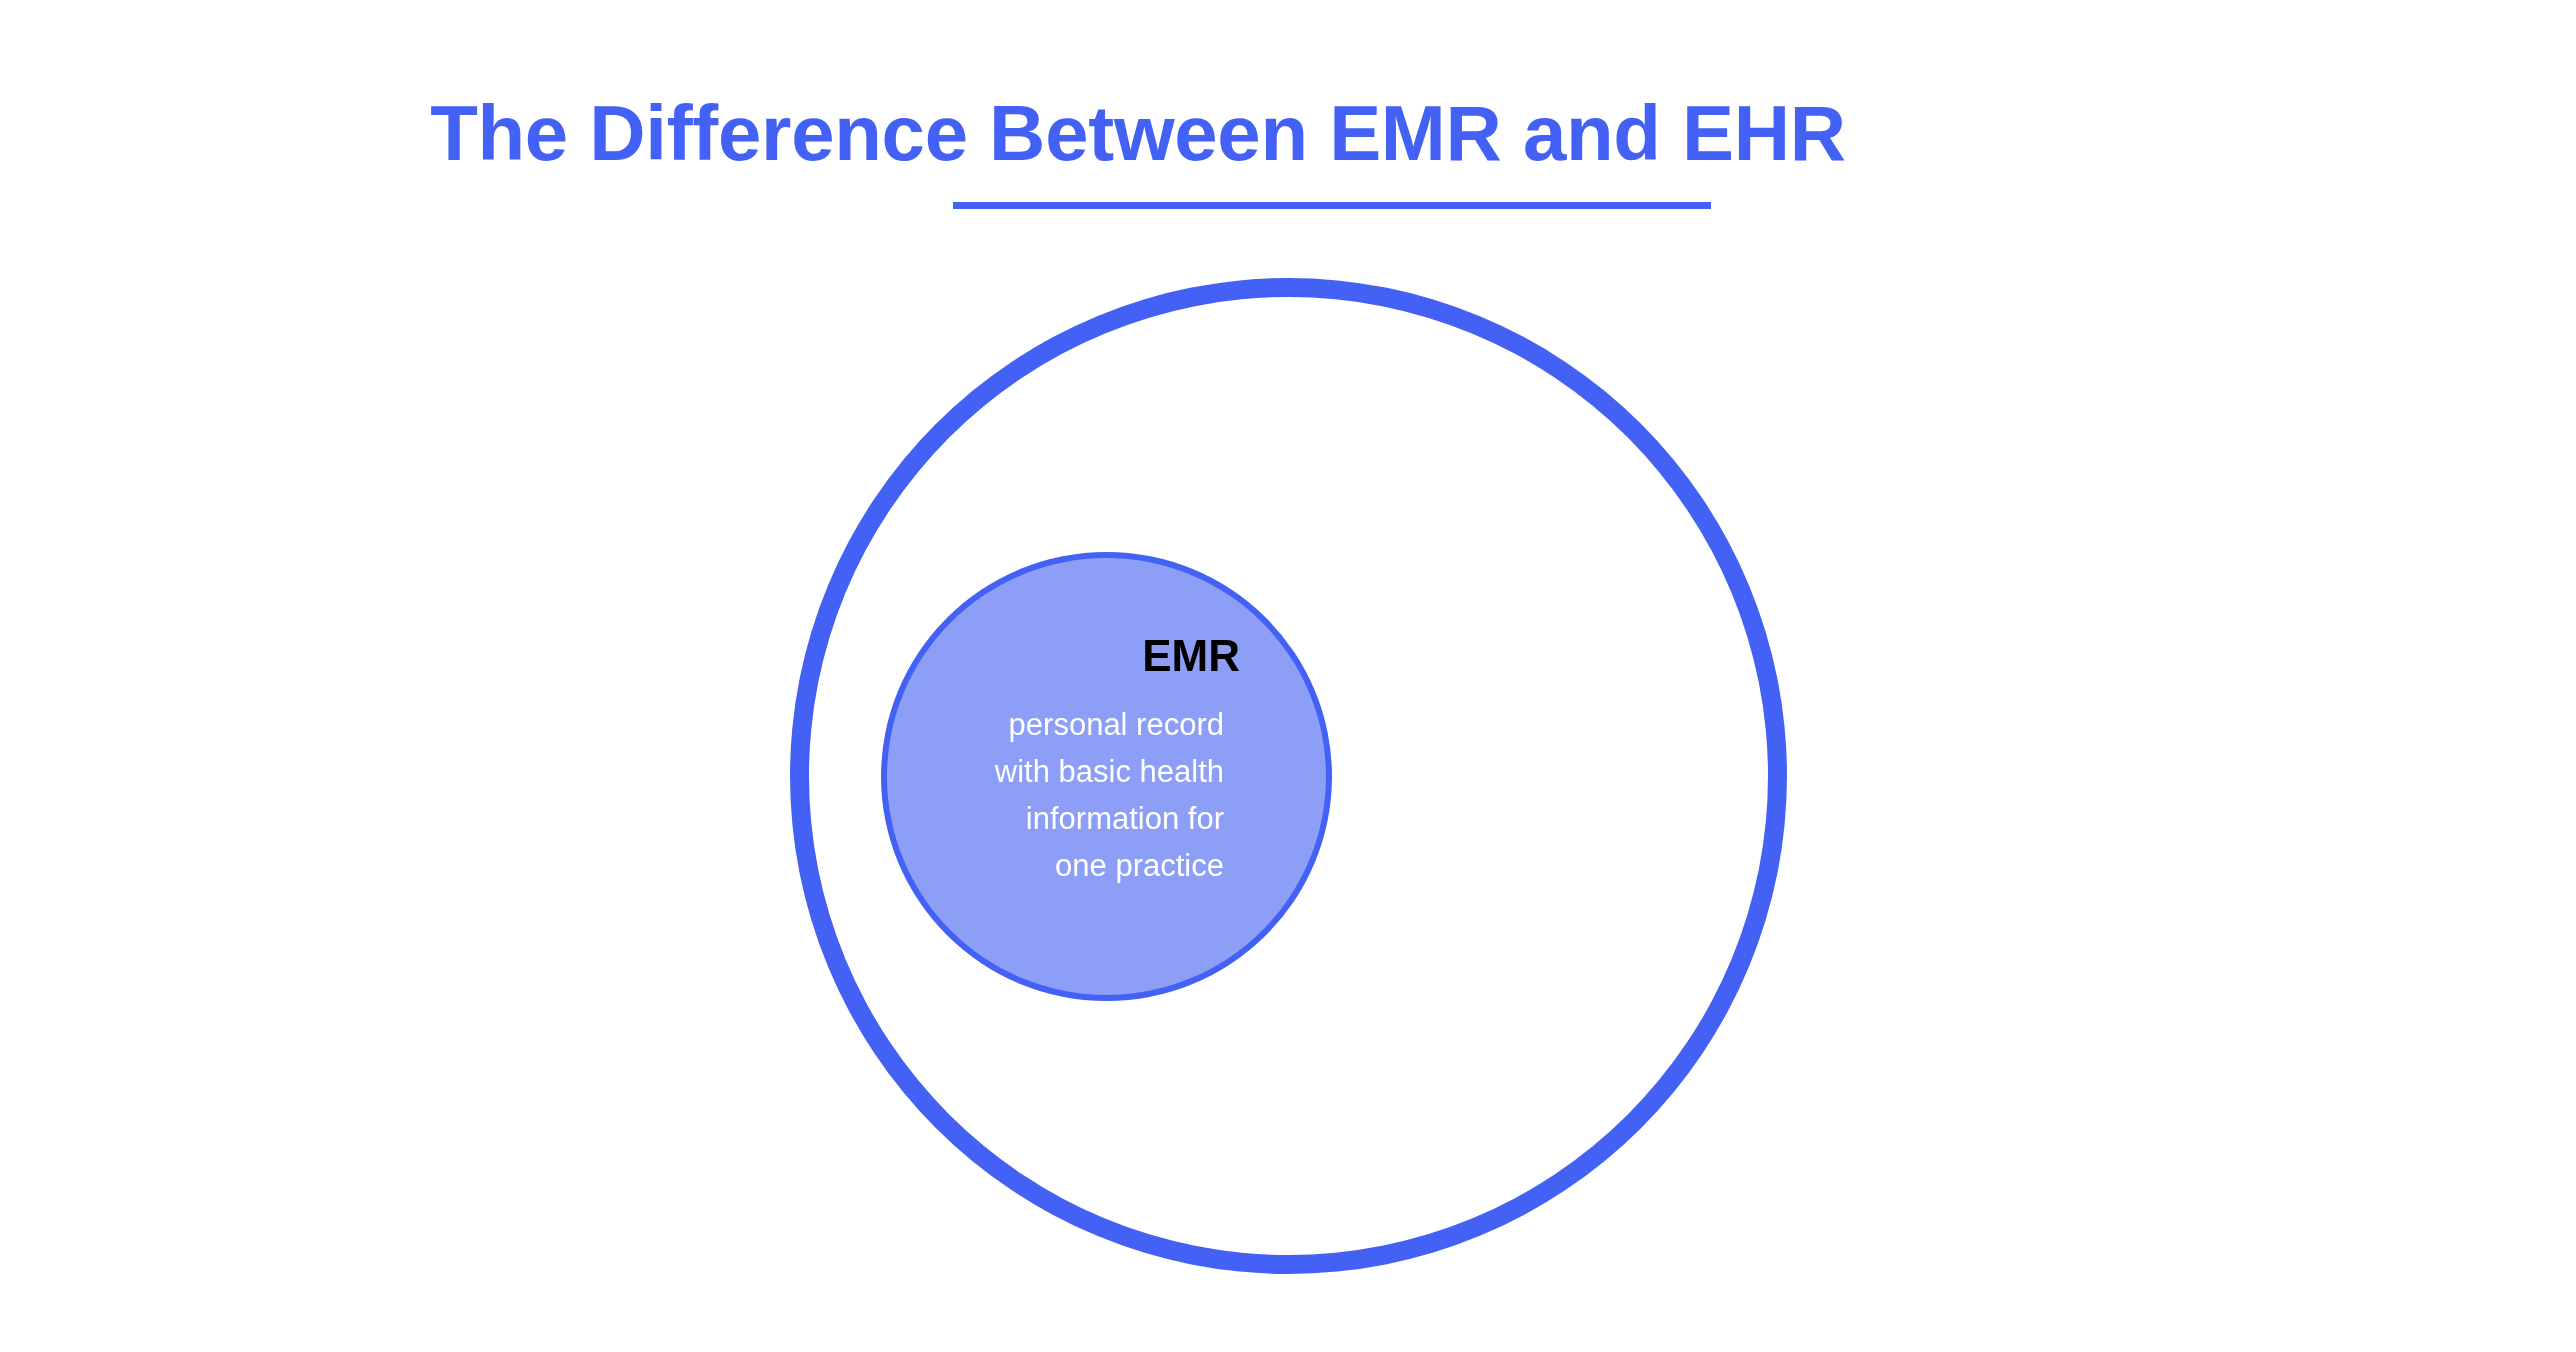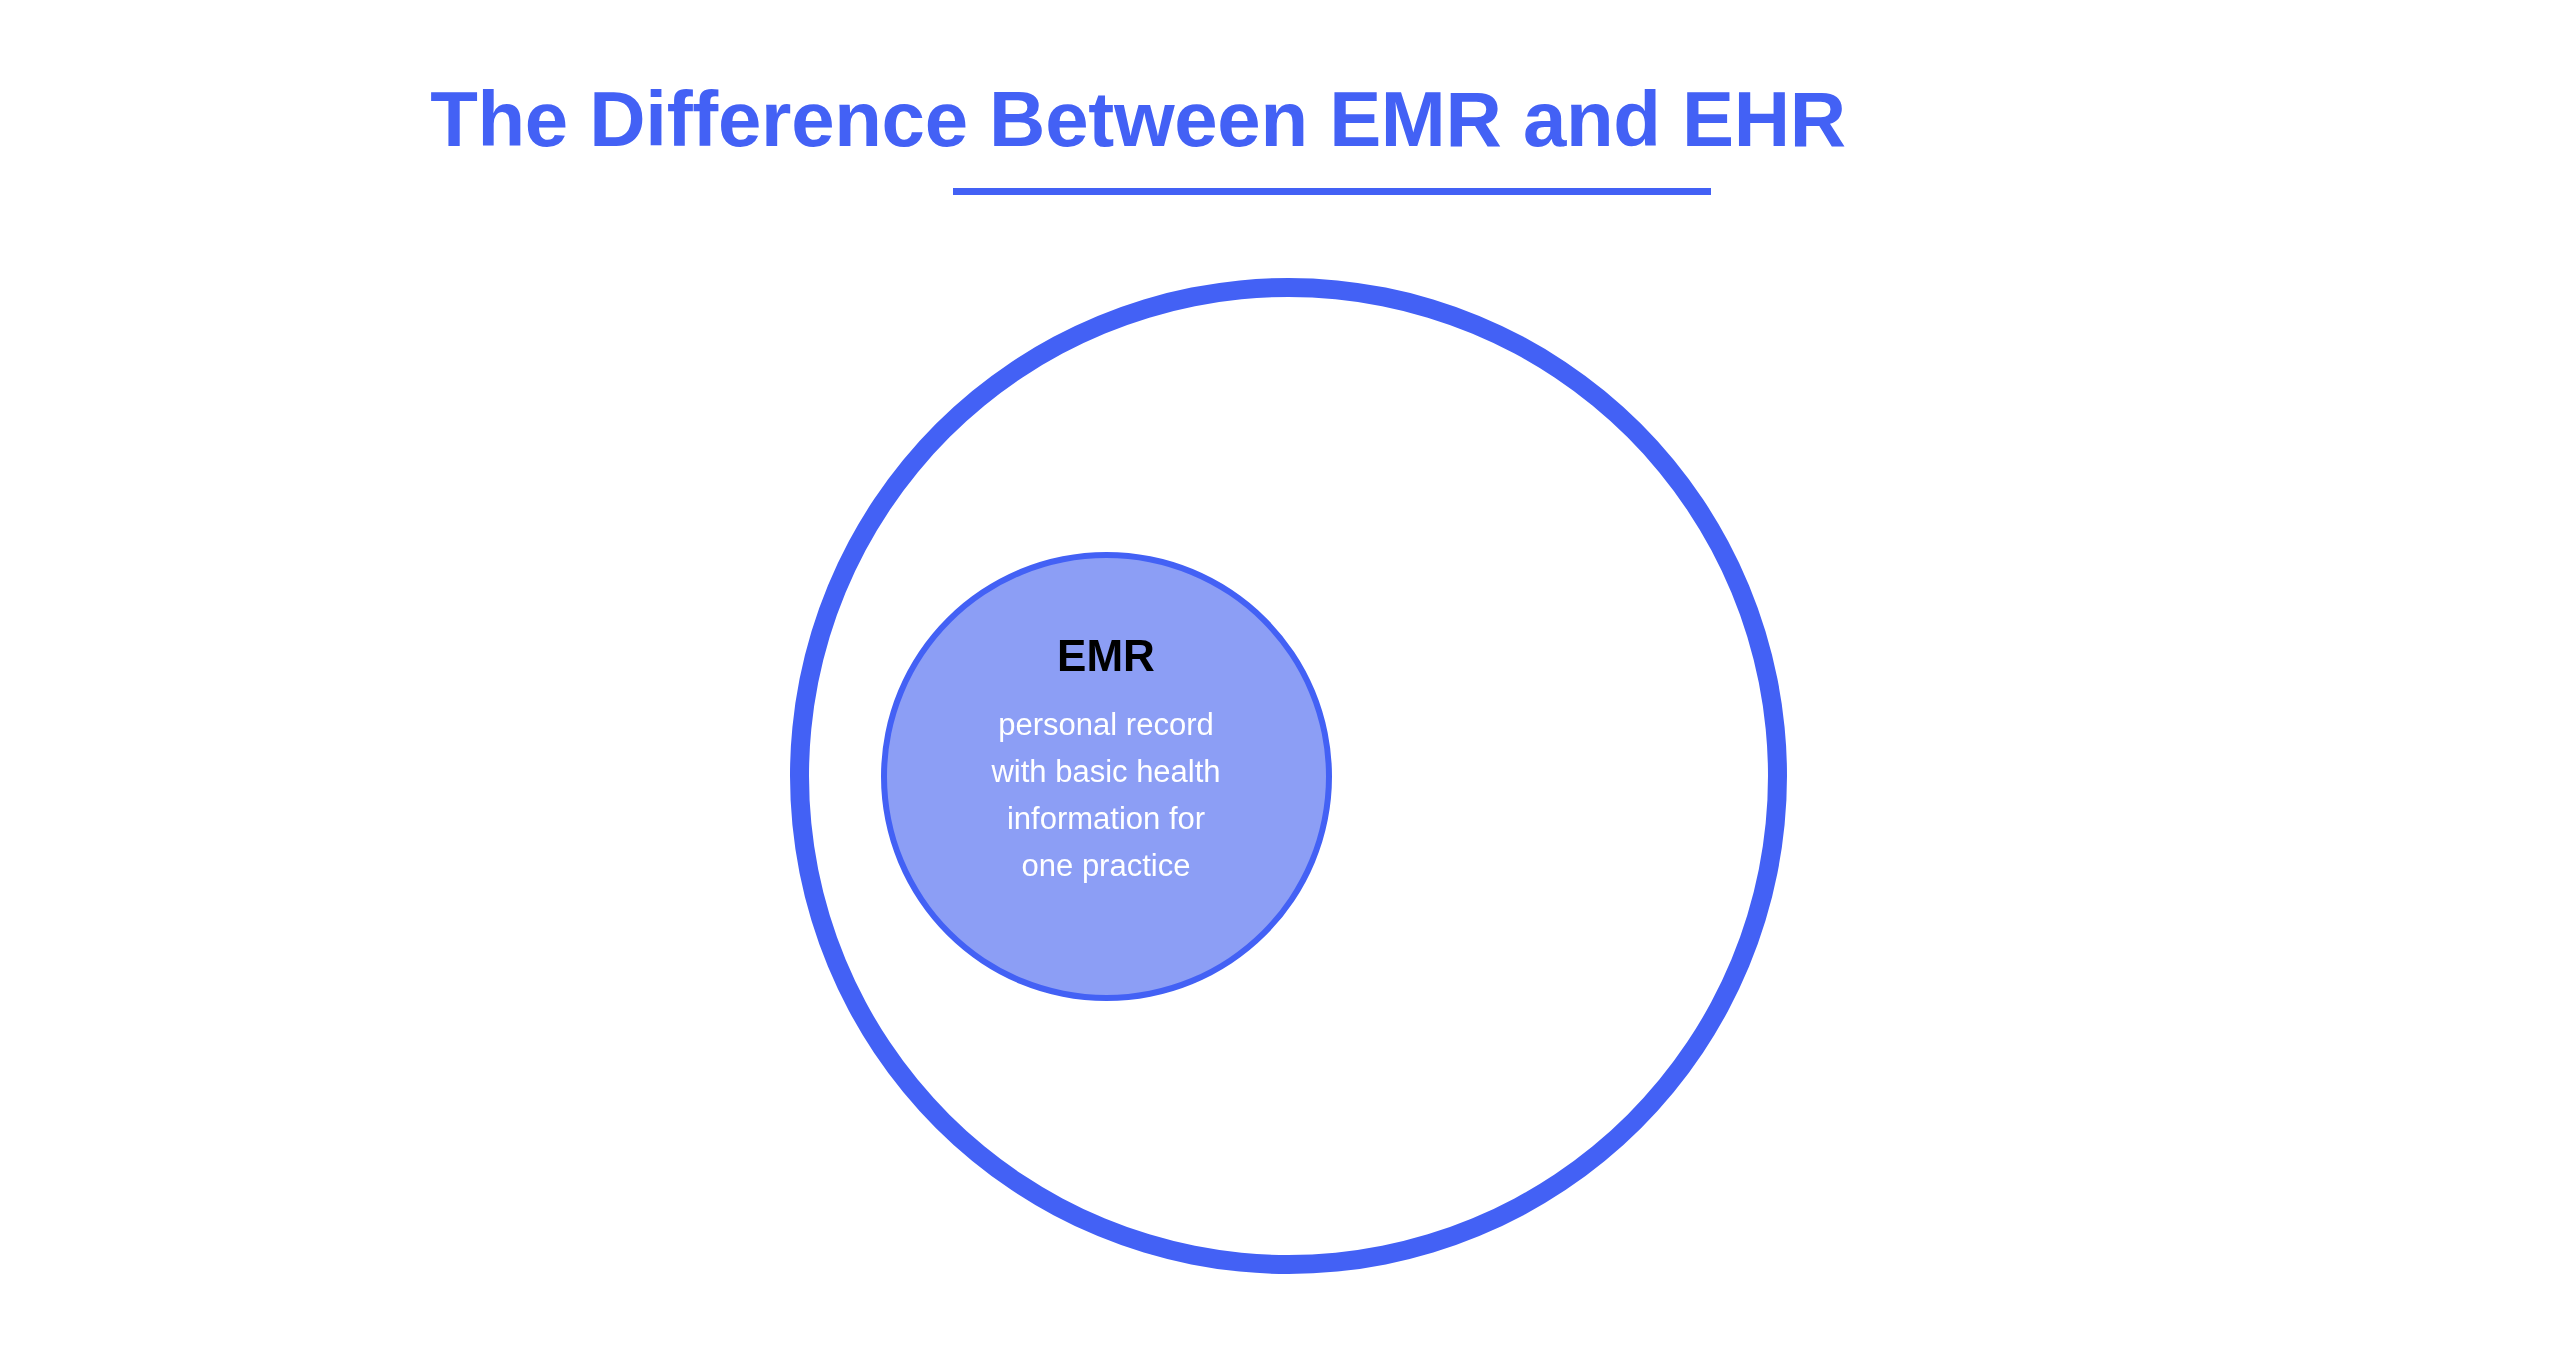--- a/index.html
+++ b/index.html
@@ -18,21 +18,21 @@
     width: 2576px;
     height: 1352px;
     background: #ffffff;
     overflow: hidden;
   }
 
   
   .title-block {
     position: absolute;
     left: 0;
-    top: 79px;
+    top: 93px;
     width: 2276px;
     text-align: center;
   }
 
   .page-title {
     display: block;
     font-size: 78px;
     font-weight: bold;
     line-height: 1.05;
     color: #4361f5;
@@ -78,21 +78,21 @@
     height: 449px;
     box-sizing: border-box;
     border: 6.7px solid #4361f5;
     border-radius: 50%;
     background: #8c9ef5;
   }
 
   
   .label-group {
     position: absolute;
-    text-align: center;
+    text-align: right;
   }
 
   .group-emr {
     
     left: 182px;
     top: 356px;
     width: 268px;
   }
 
   .group-ehr {

